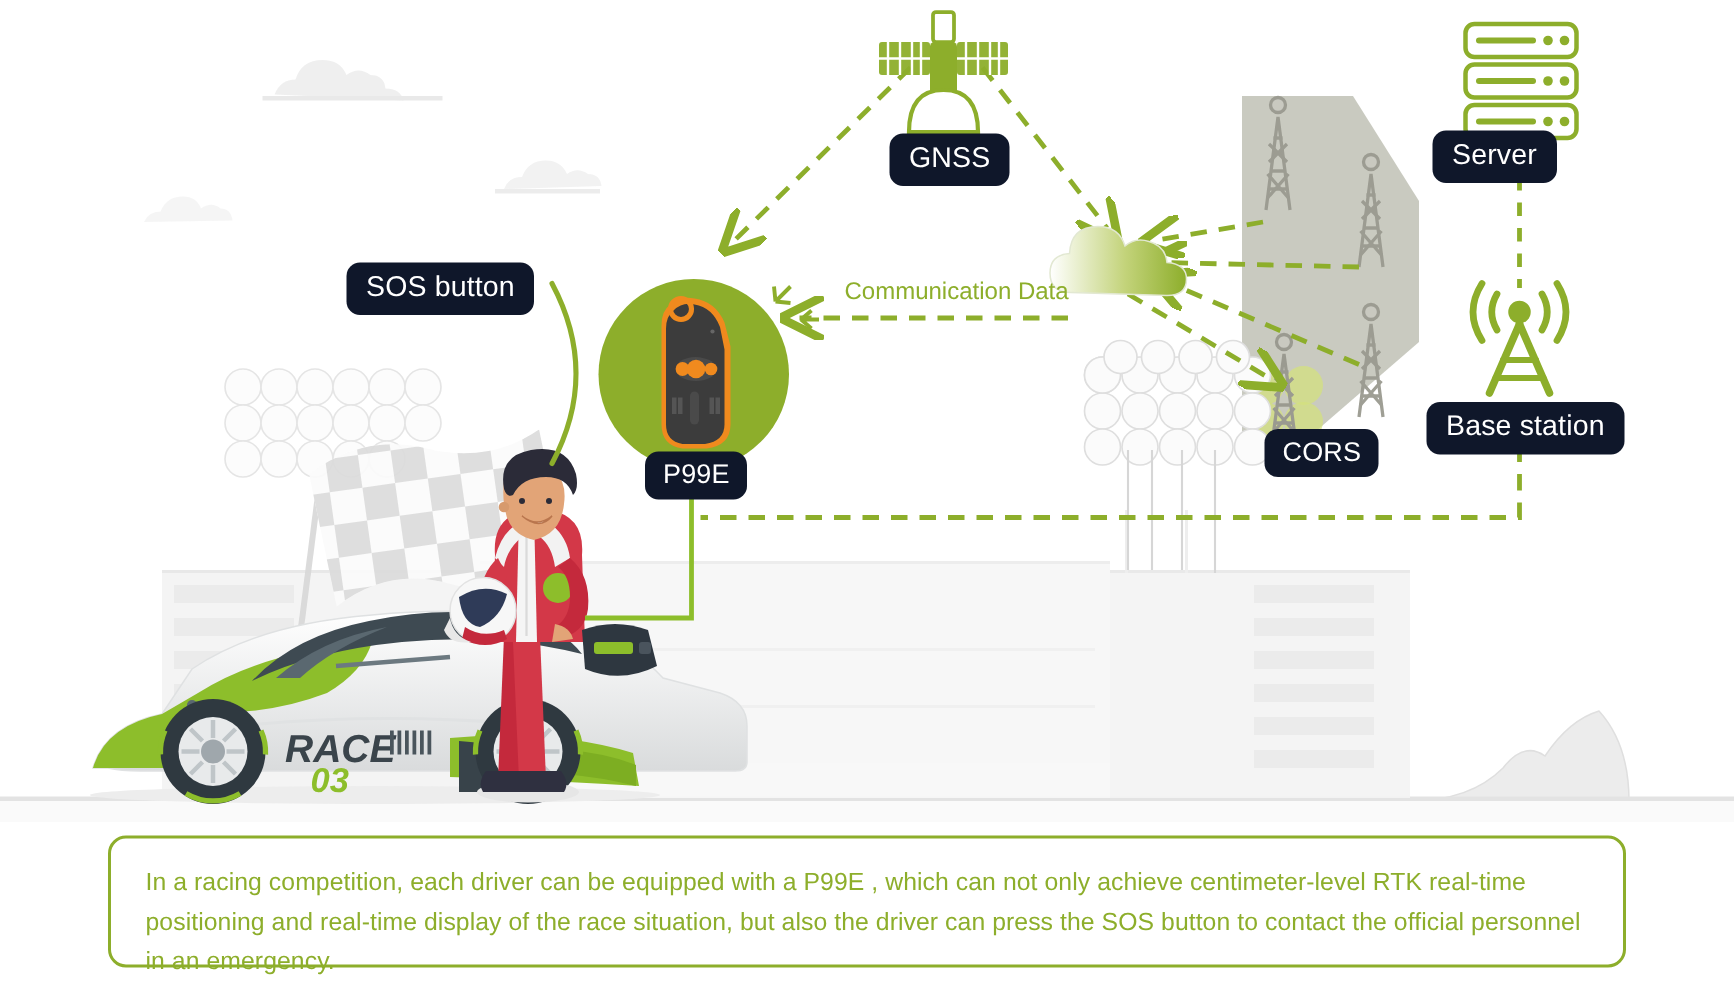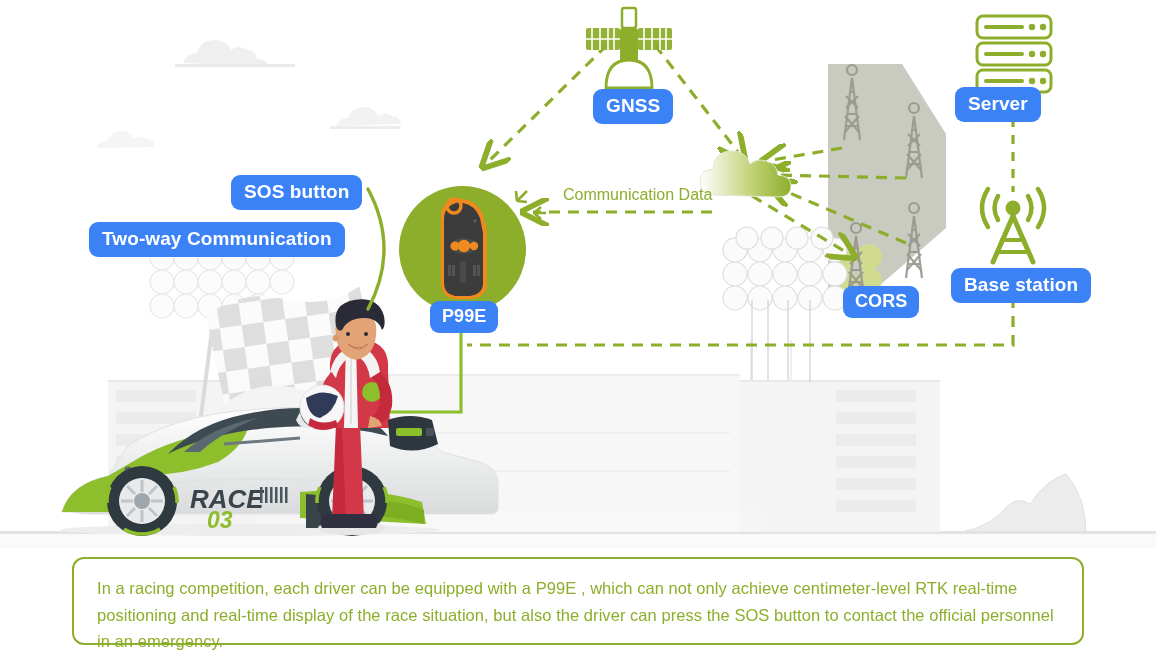--- a/index.html
+++ b/index.html
@@ -20,30 +20,30 @@
     position: absolute;
     top: 0; left: 0;
     width: 1156px;
     height: 662px;
   }
   svg.layer { pointer-events: none; }
 
   
   .pill {
     position: absolute;
-    background: #3b82f6;
+    background: #0f172a;
     color: #ffffff;
     border-radius: 9px;
     display: flex;
     align-items: center;
     justify-content: center;
     white-space: nowrap;
     line-height: 1;
     letter-spacing: .1px;
-    font-weight: 700;
+    font-weight: 400;
   }
   .pill.lg   { font-size: 19px; padding: 7px 13px 9px; }
   .pill.md   { font-size: 18px; padding: 6px 12px 8px; }
 
   
   #feat-sos  { left: 231px; top: 175px; }
   #feat-two  { left: 89px;  top: 222px; }
   #feat-ip67 { left: 186px; top: 269px; }
 
   #lbl-gnss   { left: 593px; top: 89px;  }
@@ -522,21 +522,20 @@
         <rect x="13" y="68" width="3" height="11"></rect>
           <rect x="17" y="68" width="3" height="11"></rect>
         <rect x="38" y="68" width="3" height="11"></rect>
           <rect x="42" y="68" width="3" height="11"></rect>
       </g>
       <circle cx="40" cy="24" r="1.4" fill="#666666"></circle>
     </svg>
   </div>
 
   <div class="pill lg" id="feat-sos">SOS button</div>
-  <div class="pill lg" id="feat-two">Two-way Communication</div>
 
   <div class="pill lg" id="lbl-gnss">GNSS</div>
   <div class="pill md" id="lbl-p99e">P99E</div>
   <div class="pill md" id="lbl-cors">CORS</div>
   <div class="pill lg" id="lbl-server">Server</div>
   <div class="pill lg" id="lbl-base">Base station</div>
 
   <div id="diff-data">Communication Data</div>
 
   <div id="caption">

